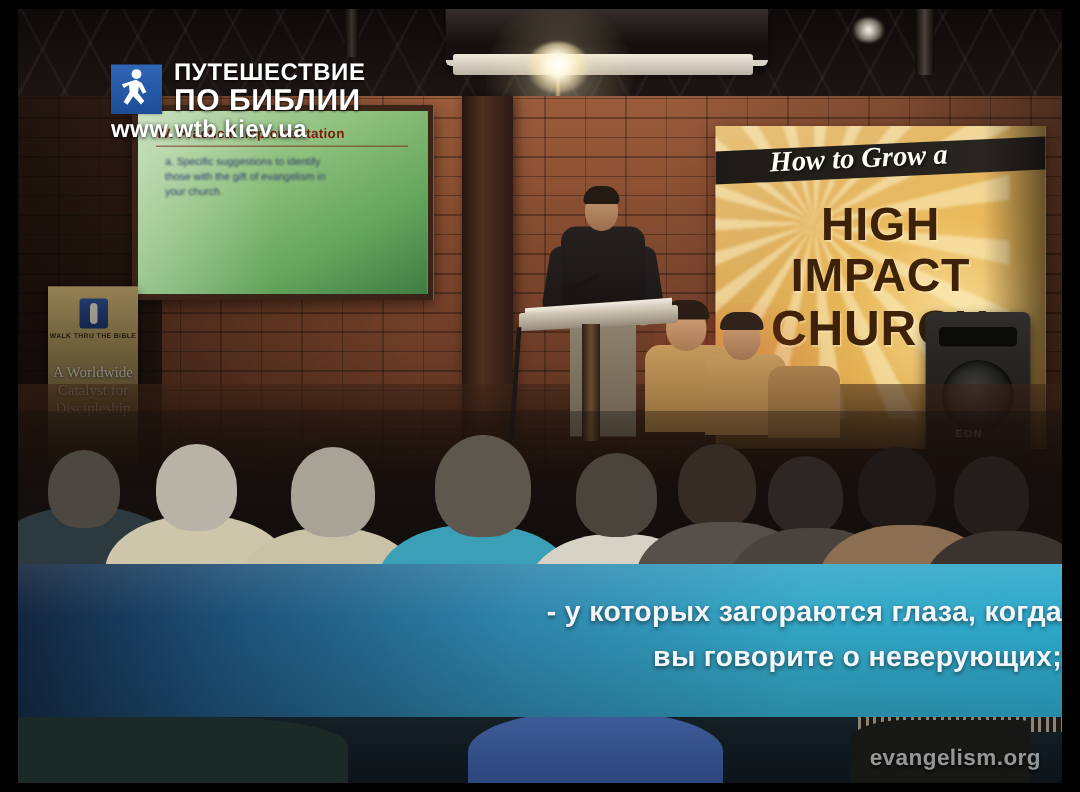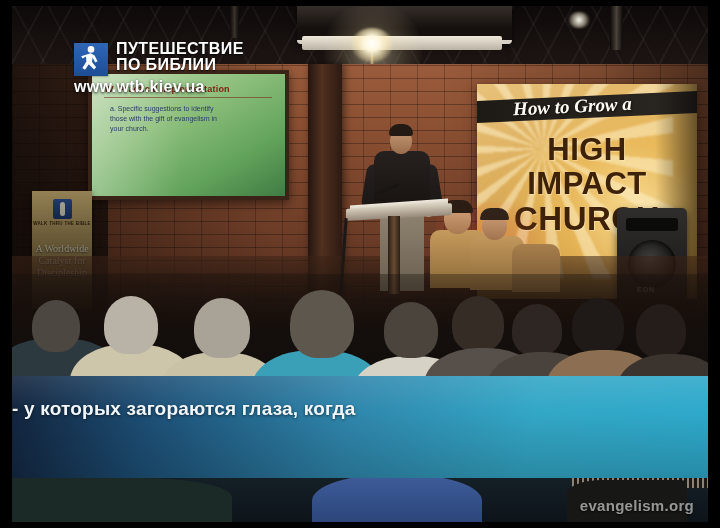--- a/index.html
+++ b/index.html
@@ -68,21 +68,21 @@
   .slide-rule{position:absolute;left:12px;top:23px;width:168px;height:1px;background:rgba(120,30,20,.55);filter:blur(.4px);}
 
   
   .logo-wrap{position:absolute;left:62px;top:32px;width:230px;height:62px;}
   .logo-badge{position:absolute;left:0;top:5px;width:34px;height:33px;
     background:linear-gradient(180deg,#2f66b6,#1d4d96);box-shadow:0 0 2px rgba(0,0,0,.6);}
   .logo-badge svg{position:absolute;left:4px;top:2px;}
   .logo-l1,.logo-l2{position:absolute;left:42px;color:#fff;font-weight:bold;
     letter-spacing:.4px;text-shadow:0 1px 2px rgba(0,0,0,.85);white-space:nowrap;}
   .logo-l1{top:2px;font-size:16px;}
-  .logo-l2{top:18px;font-size:16px;}
+  .logo-l2{top:18px;font-size:20px;}
   .logo-url{position:absolute;left:0;top:40px;color:#fff;font-weight:bold;
     font-size:16px;letter-spacing:.3px;text-shadow:0 1px 3px rgba(0,0,0,.9);white-space:nowrap;text-align:right;}
 
   
   .banner-left{position:absolute;left:20px;top:185px;width:60px;height:118px;
     background:linear-gradient(180deg,#cdb275 0%,#b39a5f 40%,#8f7a48 100%);
     box-shadow:0 2px 7px rgba(0,0,0,.5);overflow:hidden;}
   .bl-shade{position:absolute;inset:0;background:linear-gradient(180deg,rgba(0,0,0,.28),rgba(0,0,0,.62));}
   .bl-logo{position:absolute;left:21px;top:8px;width:19px;height:20px;
     background:linear-gradient(180deg,#30529b,#1d3a74);border-radius:2px;}
@@ -177,21 +177,21 @@
   .aud-bg{position:absolute;inset:0;background:linear-gradient(180deg,rgba(20,14,11,.35) 0%,rgba(16,12,10,.75) 60%,rgba(10,8,7,.95) 100%);}
   .head{position:absolute;border-radius:50% 50% 42% 42%;}
   .shoulder{position:absolute;border-radius:46% 46% 0 0;}
 
   
   .sub-band{position:absolute;left:0;top:370px;width:100%;height:102px;
     background:
       linear-gradient(100deg,#12233c 0%,#1d4f76 20%,#2f86ac 48%,#33a7c6 74%,#2ea9cb 100%);}
   .sub-band-sheen{position:absolute;left:0;top:0;width:100%;height:100%;
     background:linear-gradient(180deg,rgba(255,255,255,.10),rgba(255,255,255,0) 35%,rgba(0,0,0,.18) 100%);}
-  .sub-text{position:absolute;left:0;top:18px;width:100%;text-align:left;
+  .sub-text{position:absolute;left:0;top:18px;width:100%;text-align:right;
     color:#f2f7fb;font-size:19px;font-weight:bold;line-height:30px;letter-spacing:.2px;
     text-shadow:0 1px 3px rgba(0,0,0,.55);}
   .sub-text span{display:block;}
 
   
   .bottom-strip{position:absolute;left:0;top:472px;width:100%;height:44px;
     background:linear-gradient(180deg,#141f26 0%,#0d1419 100%);overflow:hidden;}
   .bs-person{position:absolute;top:-4px;width:170px;height:56px;border-radius:48% 48% 0 0;
     background:linear-gradient(180deg,#3f5d9b,#2a4276);left:300px;}
   .bs-dark1{position:absolute;left:-10px;top:0;width:230px;height:48px;border-radius:0 40% 0 0;background:#1b2a26;}
@@ -329,20 +329,21 @@
       <div class="shoulder" style="left:534px;top:76px;width:116px;height:80px;background:#8c6f52;"></div>
 
       <div class="head" style="left:624px;top:30px;width:50px;height:54px;background:#241d19;"></div>
       <div class="shoulder" style="left:604px;top:80px;width:110px;height:80px;background:#3b332d;"></div>
     </div>
 
     <div class="sub-band">
       <div class="sub-band-sheen"></div>
       <div class="sub-text">
         <span>- у которых загораются глаза, когда</span>
+        <span>вы говорите о неверующих;</span>
       </div>
     </div>
 
     <div class="bottom-strip">
       <div class="bs-rail"></div>
       <div class="bs-person"></div>
       <div class="bs-dark1"></div>
       <div class="bs-dark2"></div>
     </div>
 

